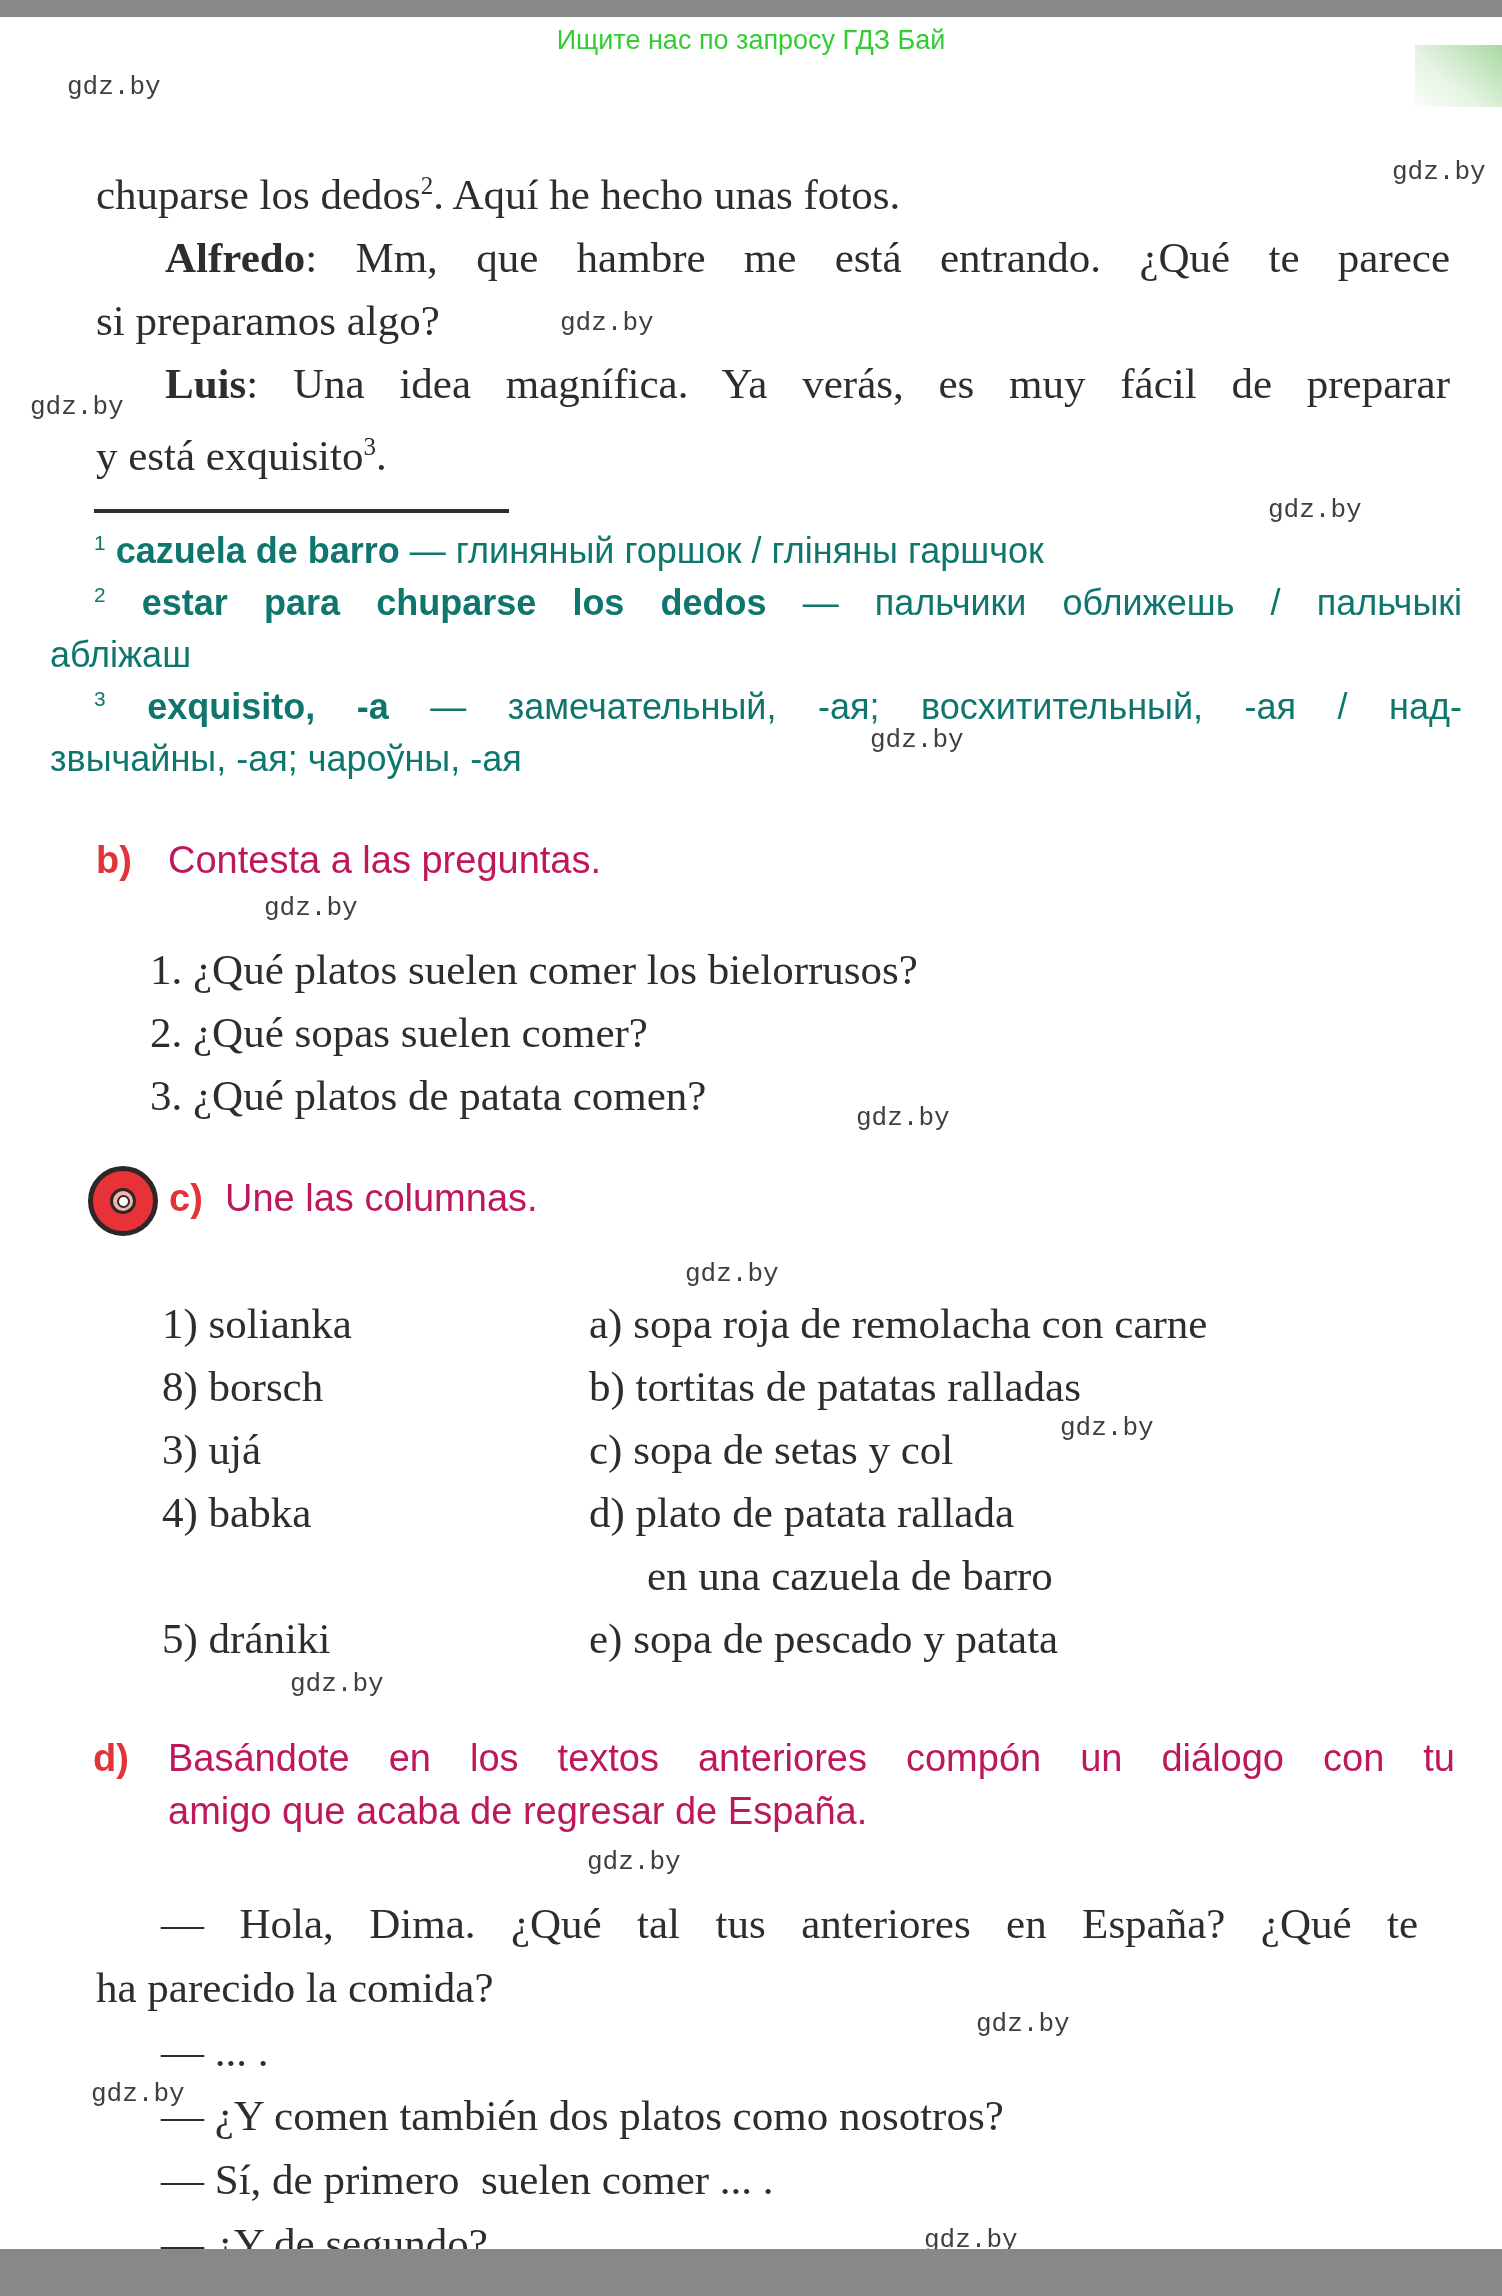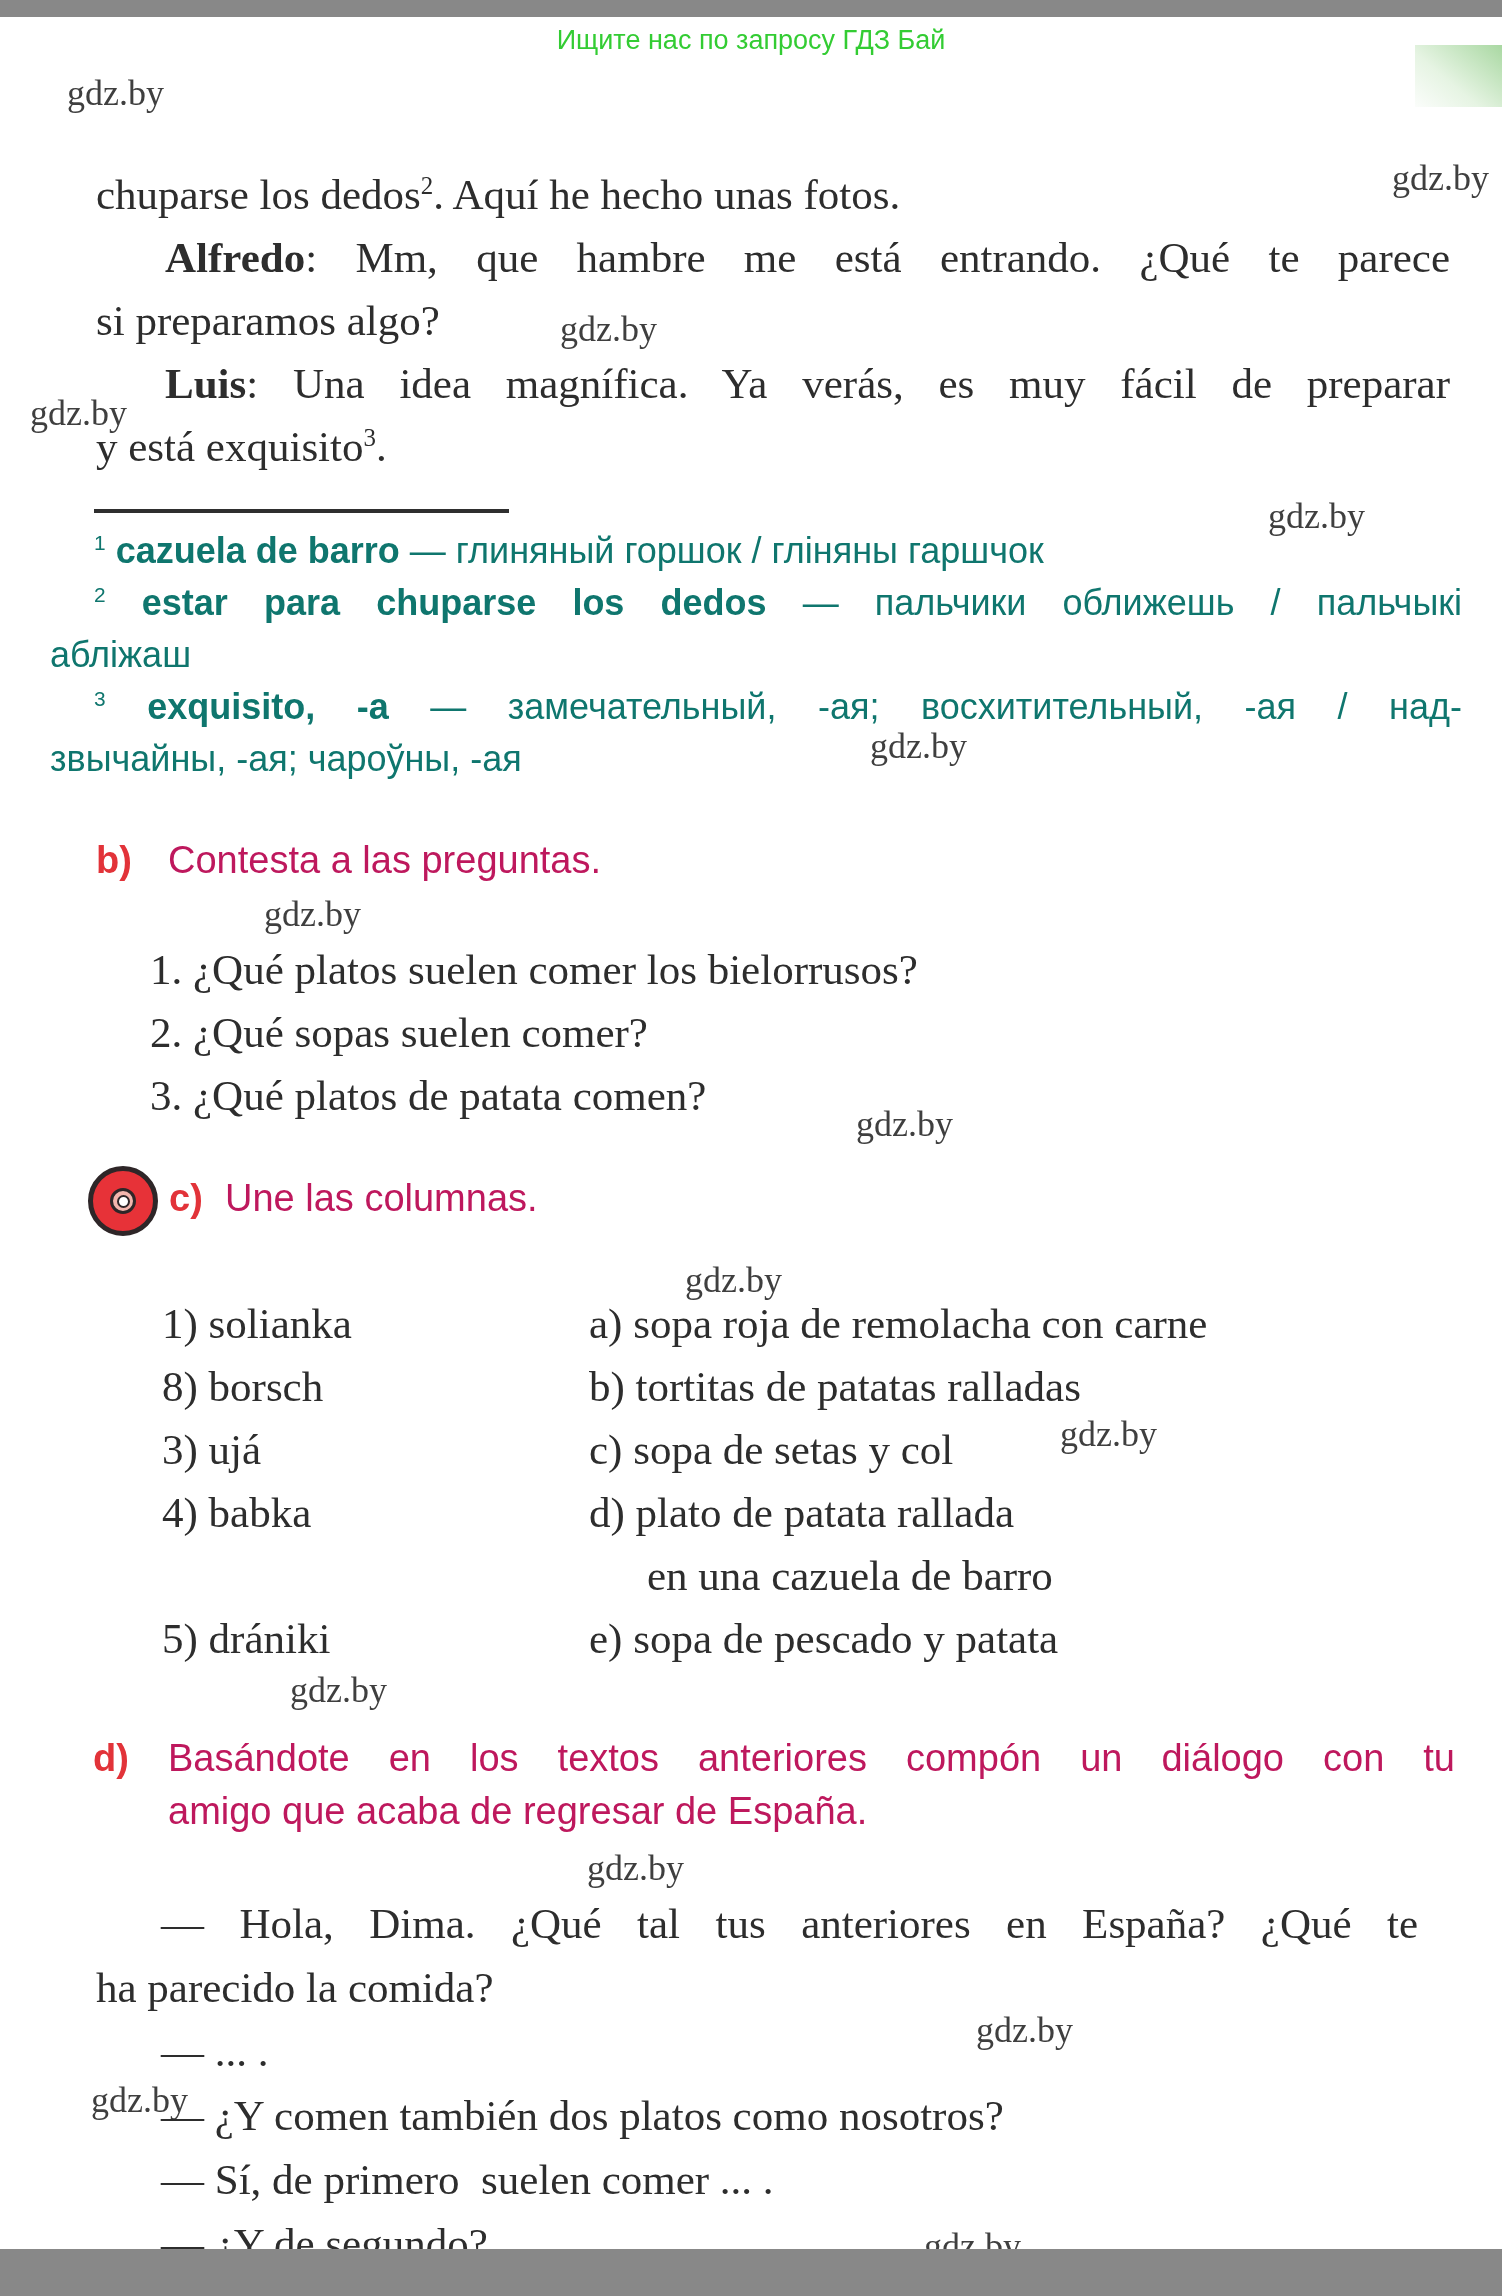--- a/index.html
+++ b/index.html
@@ -5,21 +5,21 @@
   html,body{margin:0;padding:0;background:#888;}
   .page{
     position:relative;width:1502px;height:2232px;margin:17px auto;
     background:#ffffff;overflow:hidden;
     font-family:"Liberation Serif", serif;color:#2d2d2d;
   }
   .abs{position:absolute;white-space:nowrap;}
   .serif{font-family:"Liberation Serif", serif;font-size:43px;line-height:50px;color:#2d2d2d;}
   .instr{font-family:"Liberation Sans", sans-serif;font-size:38px;line-height:46px;color:#be185d;}
   .fnote{font-family:"Liberation Sans", sans-serif;font-size:36px;line-height:44px;color:#0f766e;}
-  .wm{font-family:Liberation Serif, serif;font-size:36px;color:#3f3f3f;}
+  .wm{font-family:Liberation Mono, monospace;font-size:26px;color:#3f3f3f;}
   .just{text-align:justify;text-align-last:justify;white-space:normal;}
   .pre{white-space:pre;}
   .redlbl{color:#e23339;font-weight:bold;}
   .greenhdr{font-family:"Liberation Sans", sans-serif;font-size:27px;color:#33cc33;text-align:center;left:0;right:0;}
   .footerwm{font-family:"Liberation Sans", sans-serif;font-size:24px;color:#6b2fa0;text-align:center;left:0;right:0;letter-spacing:1px;}
   sup{font-size:0.58em;vertical-align:super;line-height:0;}
   .sep{background:#2f2f2f;}
   .greenbox{background:linear-gradient(220deg,#a9d8a2 0%,#e6f4e3 60%,#fbfdfb 100%);}
   .cd{
     width:60px;height:60px;border-radius:50%;
@@ -60,21 +60,21 @@
 
 
   <div class="abs serif" style="left:96px;top:153px;"><span>chuparse los dedos</span><sup>2</sup><span>. Aquí he hecho unas fotos.</span></div>
 
   <div class="abs serif just" style="left:165px;top:216px;width:1285px;"><b>Alfredo</b><span>: Mm, que hambre me está entrando. ¿Qué te parece</span></div>
 
   <div class="abs serif" style="left:96px;top:279px;">si preparamos algo?</div>
 
   <div class="abs serif just" style="left:165px;top:342px;width:1285px;"><b>Luis</b><span>: Una idea magnífica. Ya verás, es muy fácil de preparar</span></div>
 
-  <div class="abs serif" style="left:96px;top:405px;text-align:center;"><span>y está exquisito</span><sup>3</sup><span>.</span></div>
+  <div class="abs serif" style="left:96px;top:414px;text-align:center;"><span>y está exquisito</span><sup>3</sup><span>.</span></div>
 
   <div class="abs sep" style="left:94px;top:492px;width:415px;height:4px;"></div>
 
   <div class="abs fnote" style="left:94px;top:512px;"><sup>1</sup> <b>cazuela de barro</b><span> — глиняный горшок / гліняны гаршчок</span></div>
 
   <div class="abs fnote just" style="left:94px;top:564px;width:1368px;"><sup>2</sup> <b>estar para chuparse los dedos</b><span> — пальчики оближешь / пальчыкі</span></div>
 
   <div class="abs fnote" style="left:50px;top:616px;">абліжаш</div>
 
   <div class="abs fnote just" style="left:94px;top:668px;width:1368px;"><sup>3</sup> <b>exquisito, -a</b><span> — замечательный, -ая; восхитительный, -ая / над-</span></div>

